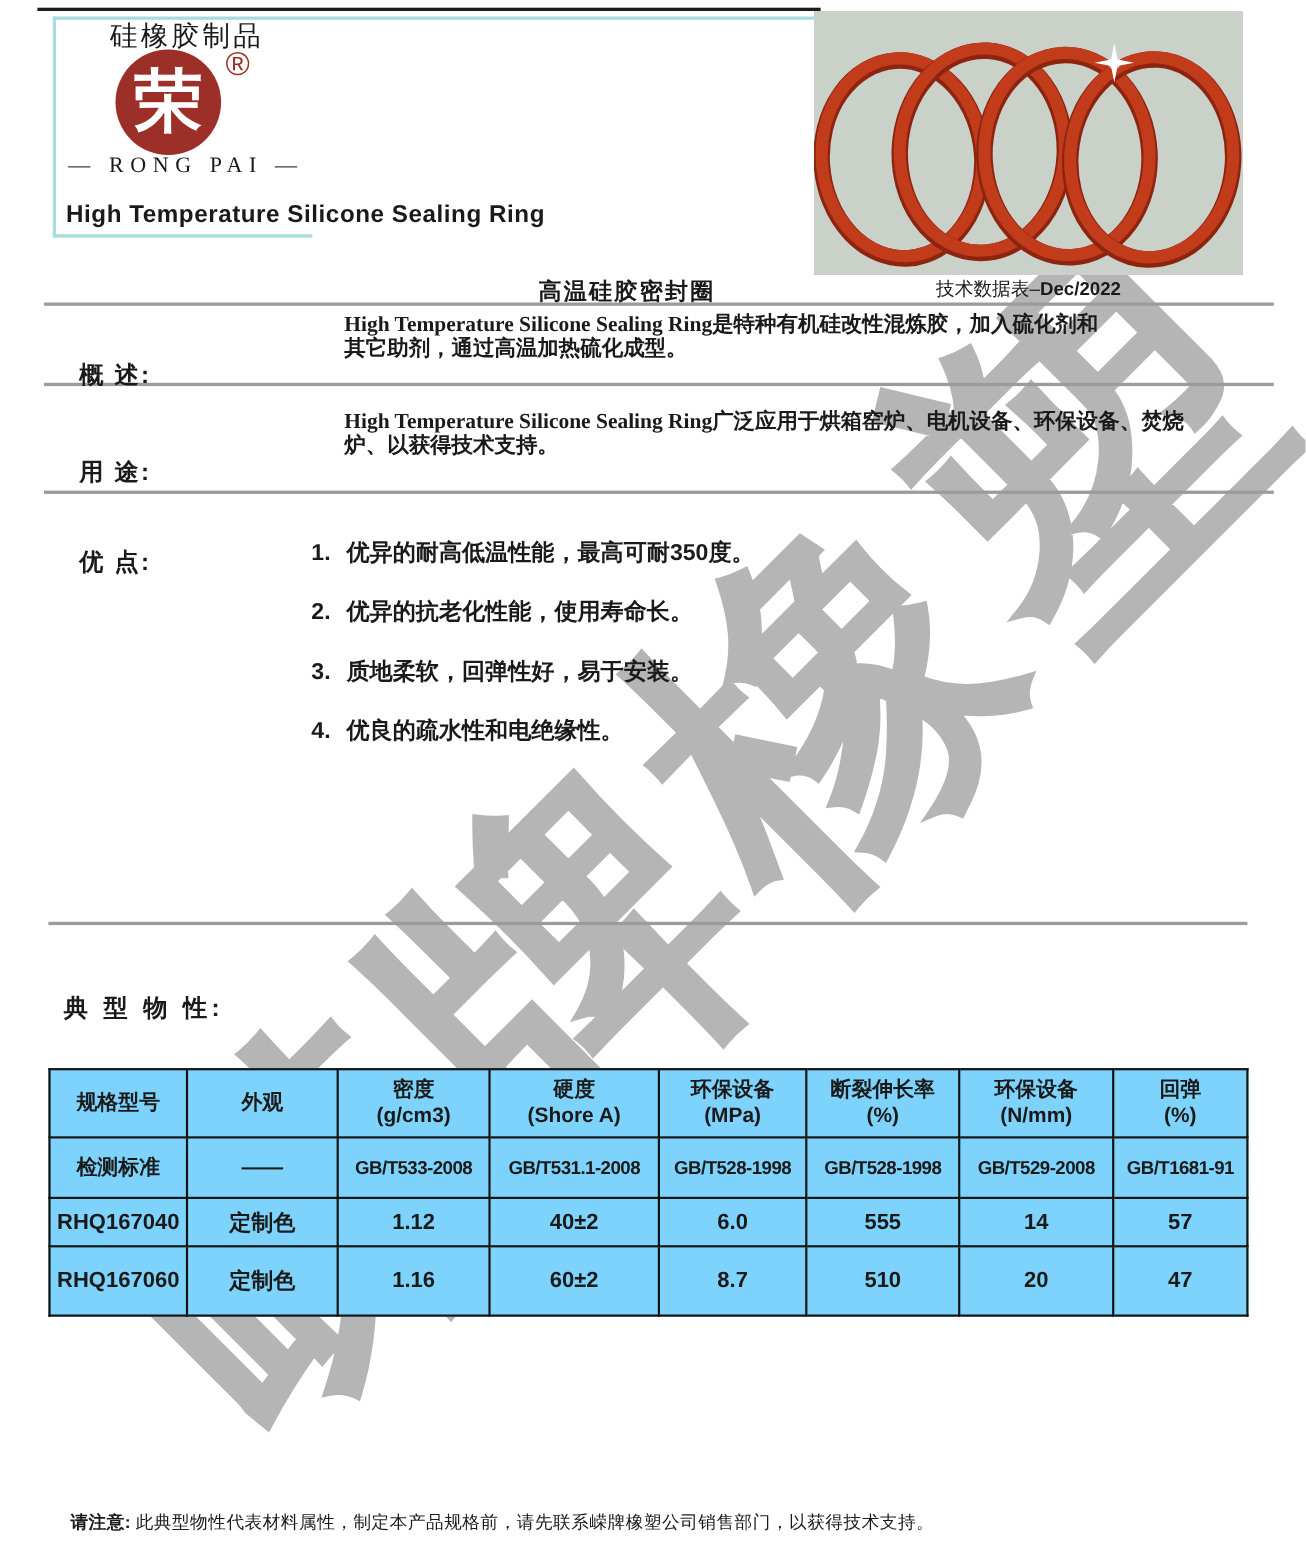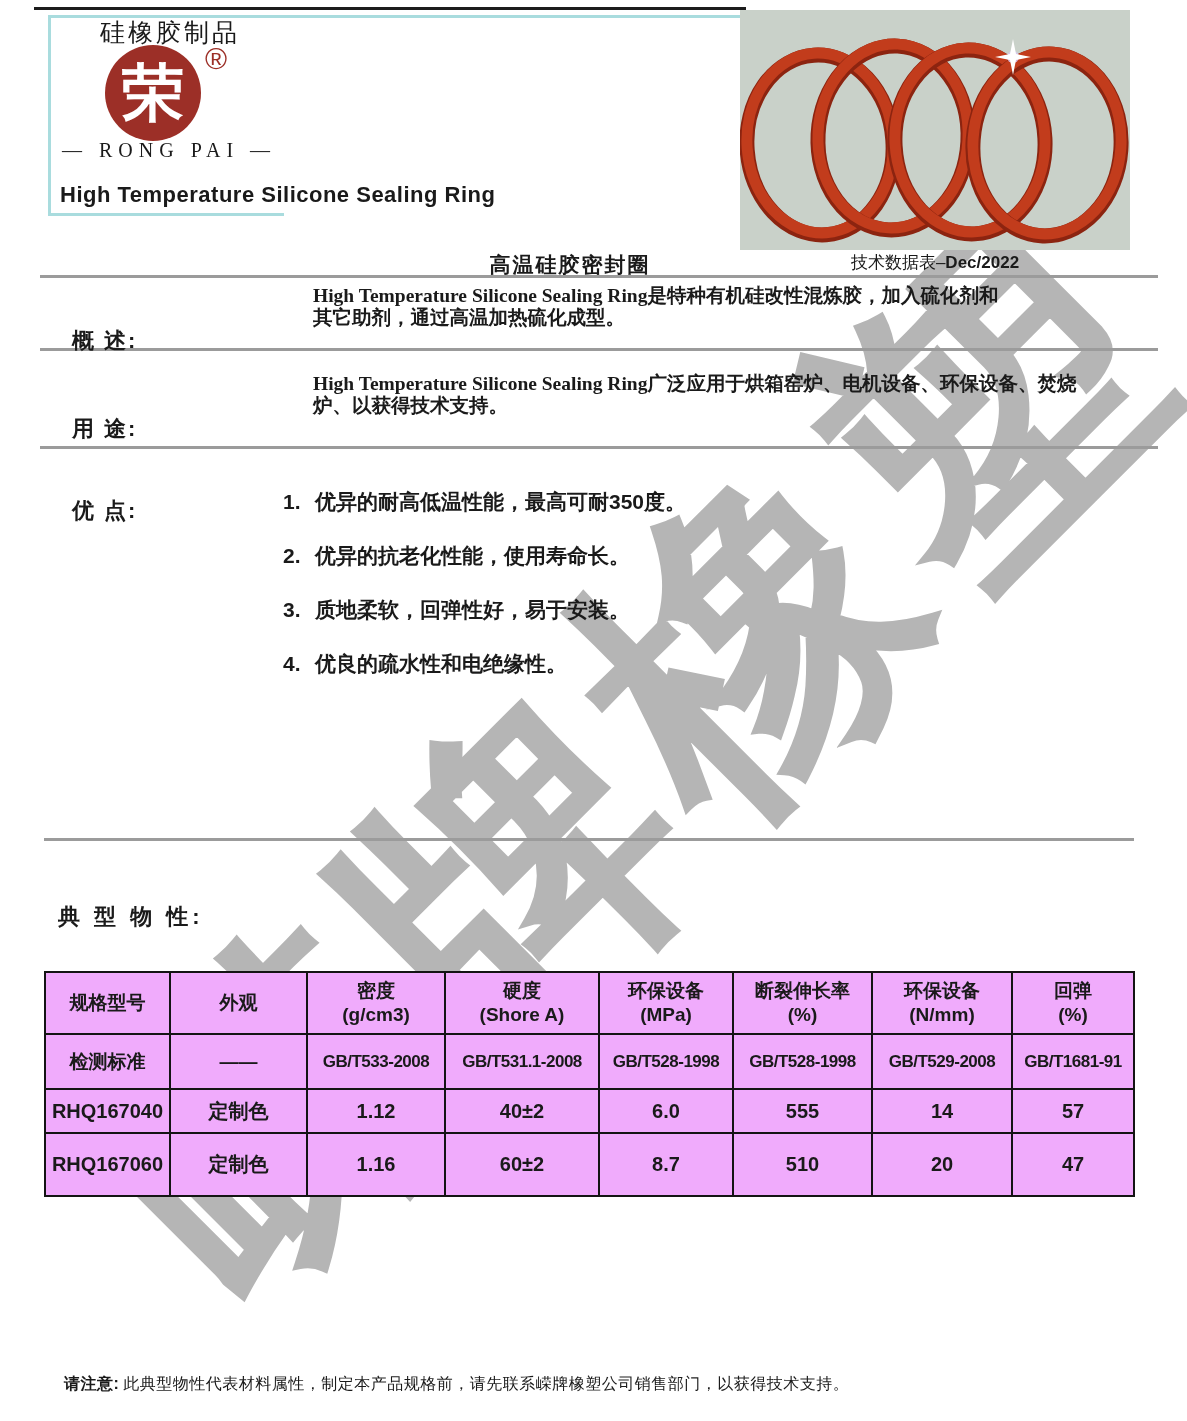--- a/index.html
+++ b/index.html
@@ -53,21 +53,21 @@
     left:313px; width:830px; font-size:19.5px; font-weight:bold; line-height:22px;
     font-family:"Liberation Serif", serif;
   }
   .b-overview{top:285px;}
   .b-usage{top:373px;}
   .adv-item{position:absolute; left:283px; font-size:21px; font-weight:bold; z-index:1;}
   .adv-item .num{display:inline-block; width:32px;}
   
   .props-table{
     position:absolute; left:44px; top:971px; z-index:1;
-    border-collapse:collapse; table-layout:fixed; background:#f0abfc;padding-left:40px;
+    border-collapse:collapse; table-layout:fixed; background:#7dd3fc;padding-left:40px;
   }
   .props-table td{
     border:2.5px solid #141414; text-align:center; vertical-align:middle;
     padding:0 1px; overflow:hidden;
   }
   .props-table .hdr{font-size:19px; font-weight:bold; line-height:24px;}
   .props-table .std{font-size:17px; font-weight:bold; letter-spacing:-0.5px; white-space:nowrap;}
   .props-table .val{font-size:20px; font-weight:bold;}
   
   .footer-note{left:64px; top:1374px; font-size:16px; letter-spacing:0.5px;}

